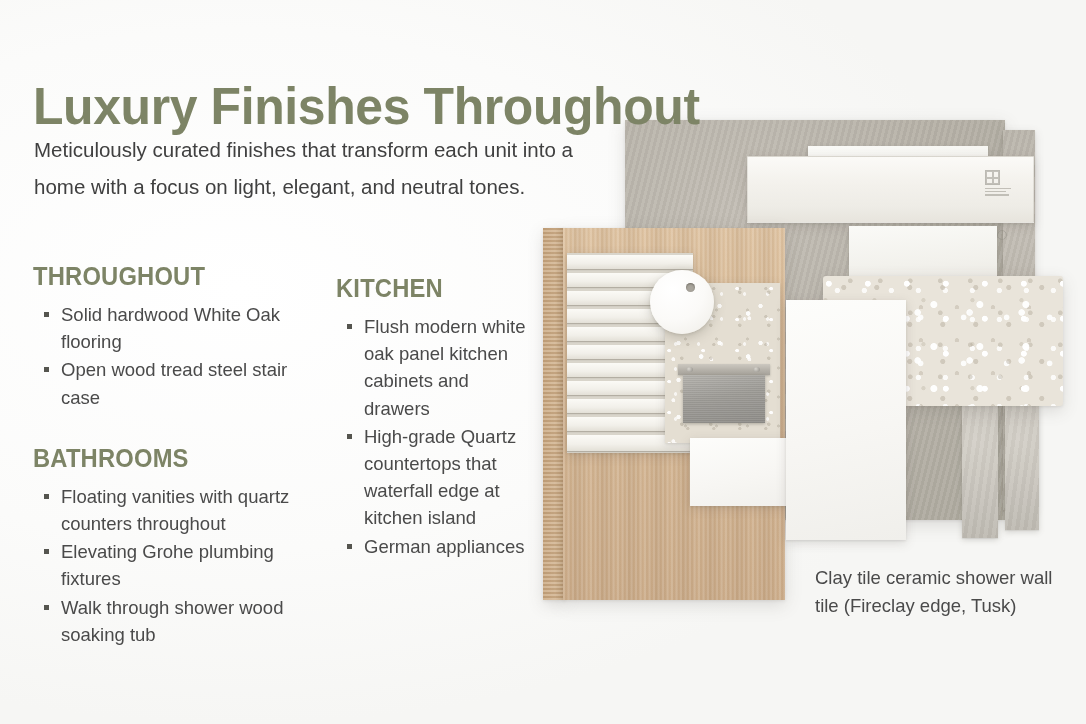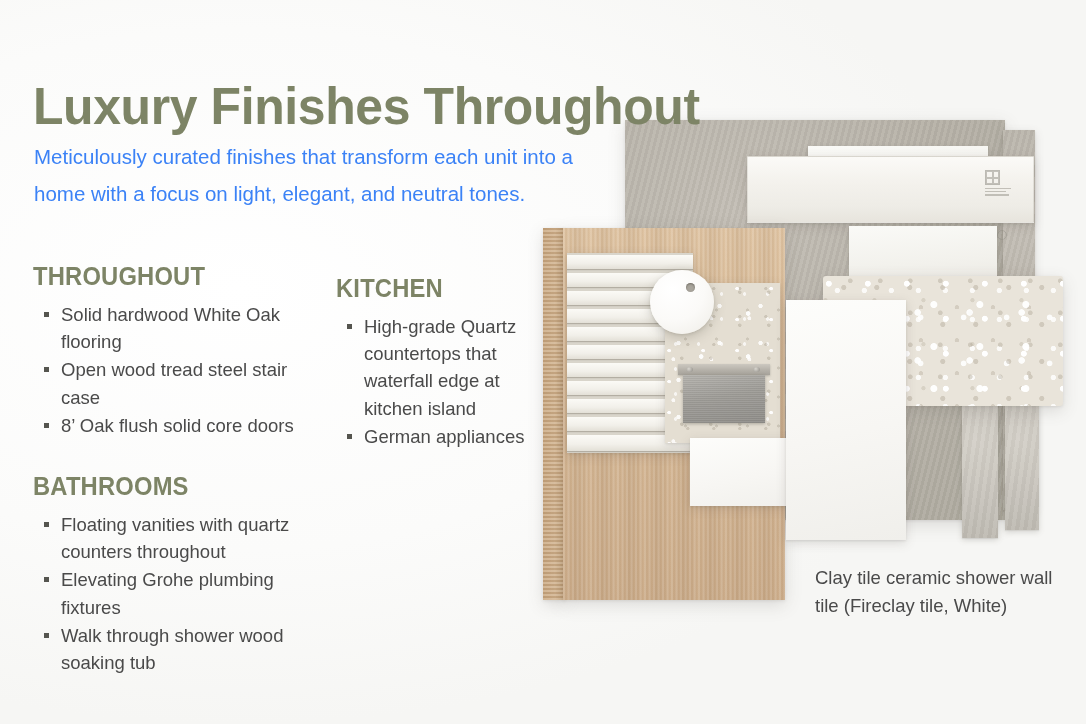--- a/index.html
+++ b/index.html
@@ -43,23 +43,23 @@
     letter-spacing: -0.4px;
     font-family: "Liberation Sans Narrow", "Liberation Sans", sans-serif;
     transform: scaleX(0.96);
     transform-origin: left center;
     white-space: nowrap;
   }
 
   .subhead {
     position: absolute;
     left: 34px;
-    top: 117px;
+    top: 110px;
     width: 560px;
-    color: #3b82f6;
+    color: #404040;
     font-size: 20.5px;
     line-height: 1.85;
     font-weight: 400;
   }
 
   
   .col {
     position: absolute;
   }
   .col-left  { left: 33px;  top: 262px; width: 300px; }
@@ -372,34 +372,34 @@
   </div>
 
   <h1 class="headline">Luxury Finishes Throughout</h1>
   <p class="subhead">Meticulously curated finishes that transform each unit into a home with a focus on light, elegant, and neutral tones.</p>
 
   <div class="col col-left">
     <h2 class="sec-title">THROUGHOUT</h2>
     <ul class="bullets">
       <li>Solid hardwood White Oak flooring</li>
       <li>Open wood tread steel stair case</li>
-      <li>8’ Oak flush solid core doors</li>
     </ul>
 
     <h2 class="sec-title second">BATHROOMS</h2>
     <ul class="bullets">
       <li>Floating vanities with quartz counters throughout</li>
       <li>Elevating Grohe plumbing fixtures</li>
       <li>Walk through shower wood soaking tub</li>
     </ul>
   </div>
 
   <div class="col col-right">
     <h2 class="sec-title">KITCHEN</h2>
     <ul class="bullets">
+      <li>Flush modern white oak panel kitchen cabinets and drawers</li>
       <li>High-grade Quartz countertops that waterfall edge at kitchen island</li>
       <li>German appliances</li>
     </ul>
   </div>
 
-  <p class="collage-caption">Clay tile ceramic shower wall tile (Fireclay tile, White)</p>
+  <p class="collage-caption">Clay tile ceramic shower wall tile (Fireclay edge, Tusk)</p>
 
 </div>
 
 </body></html>

